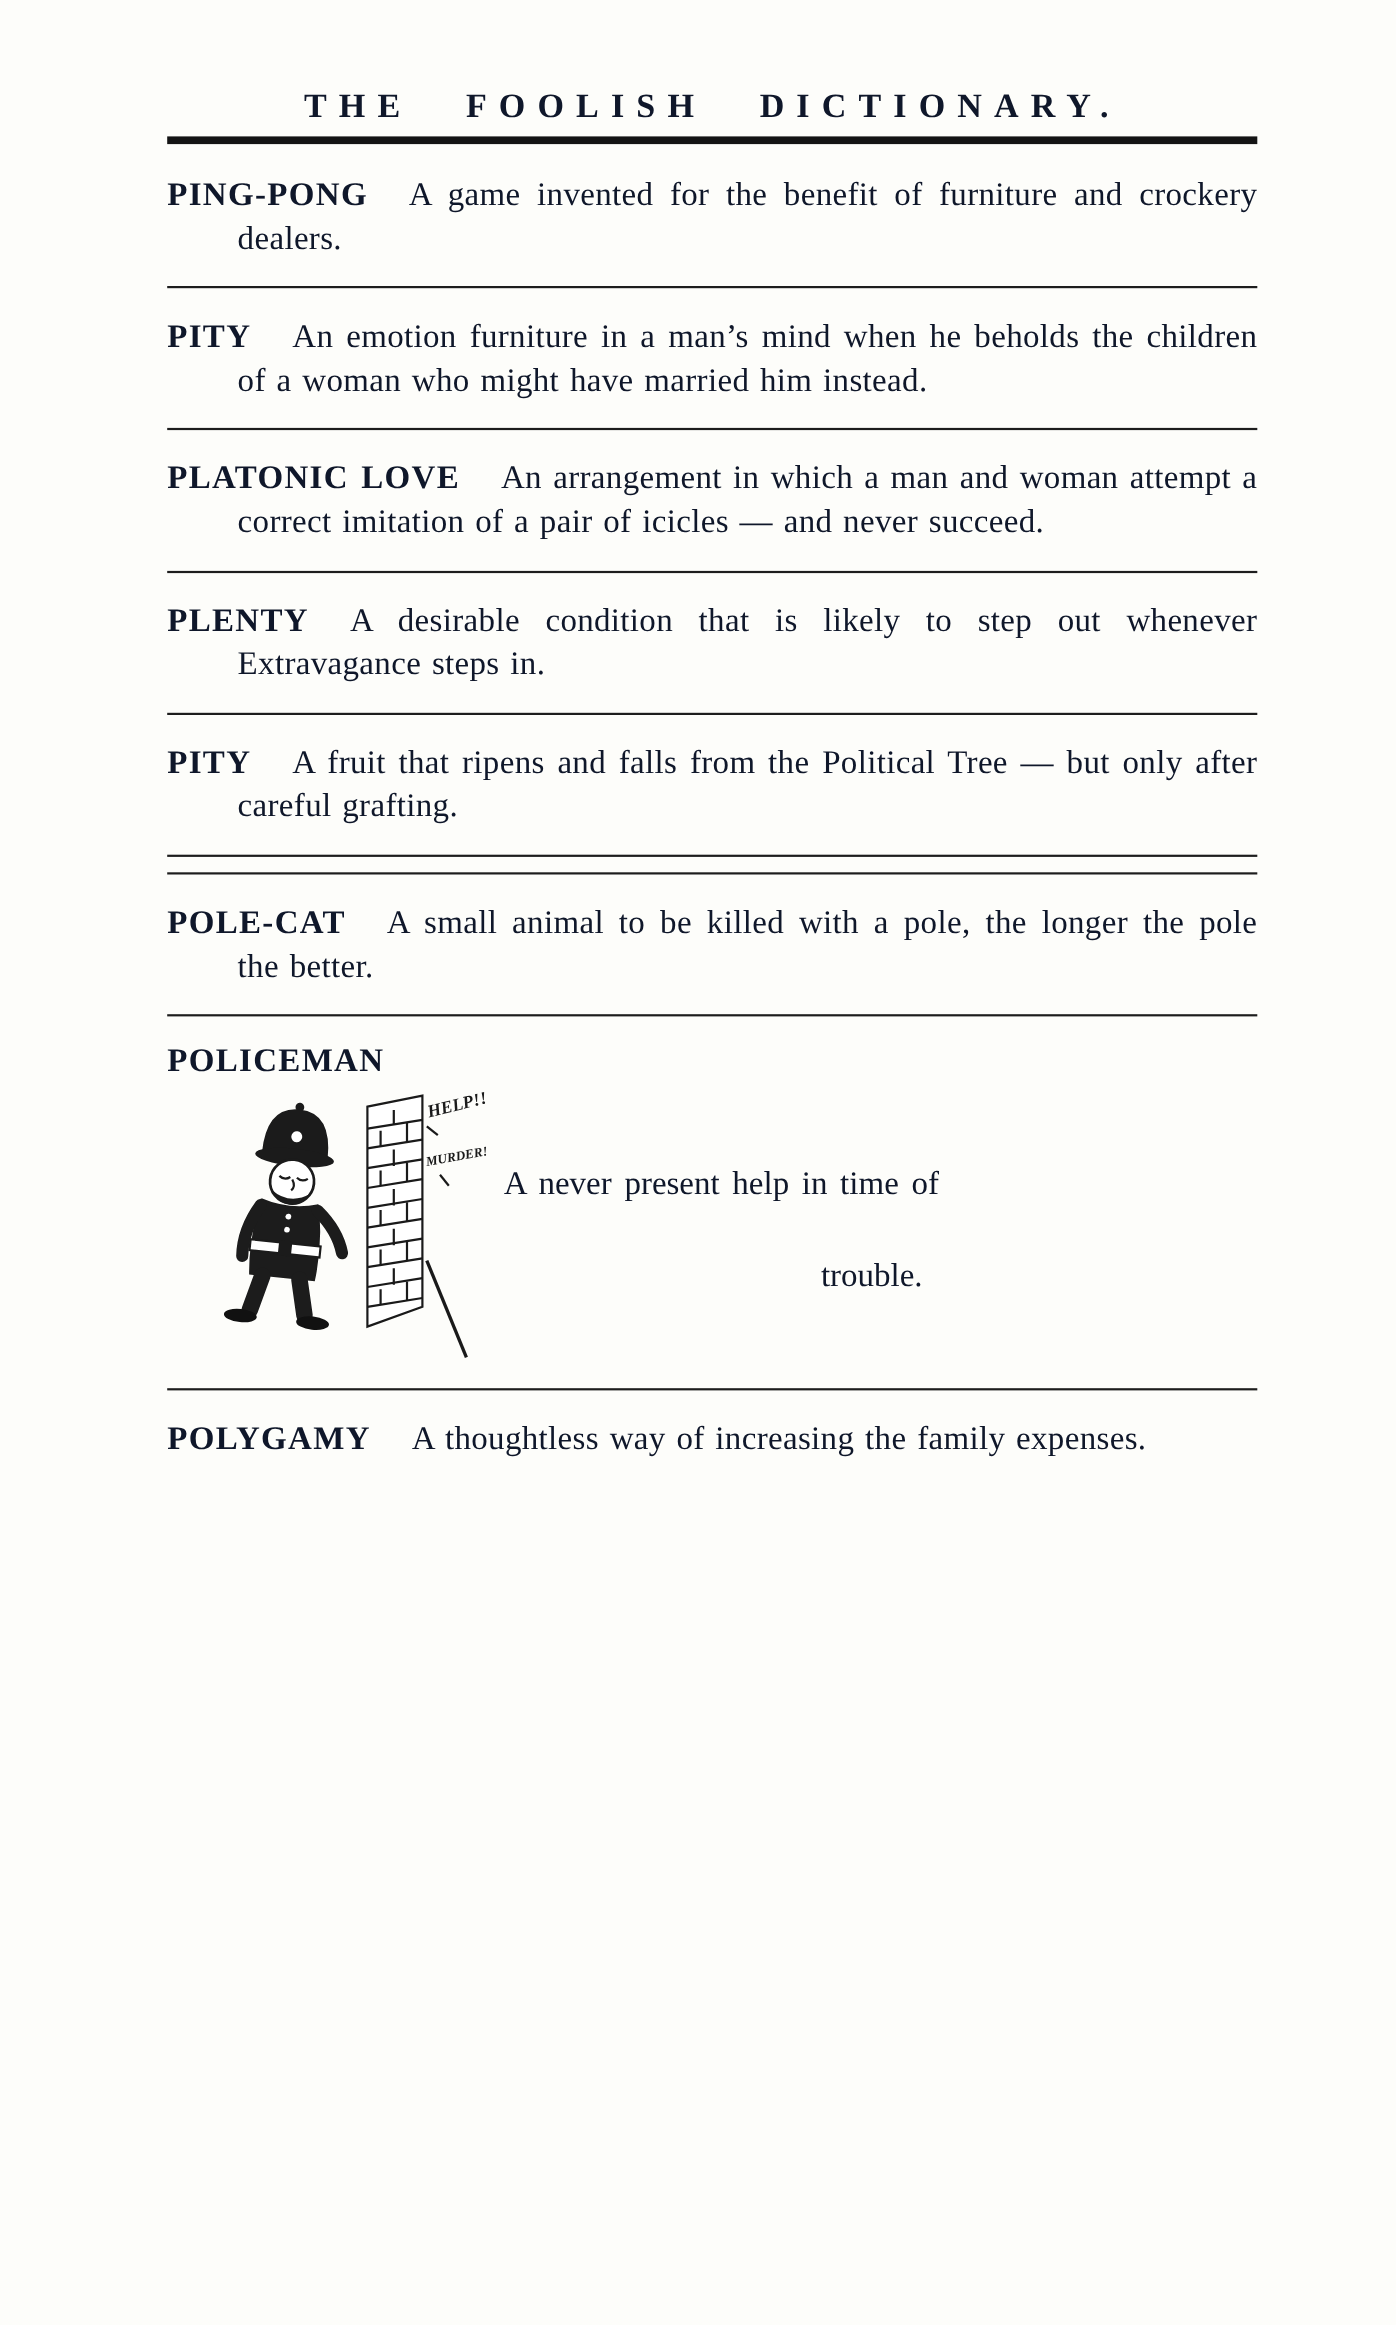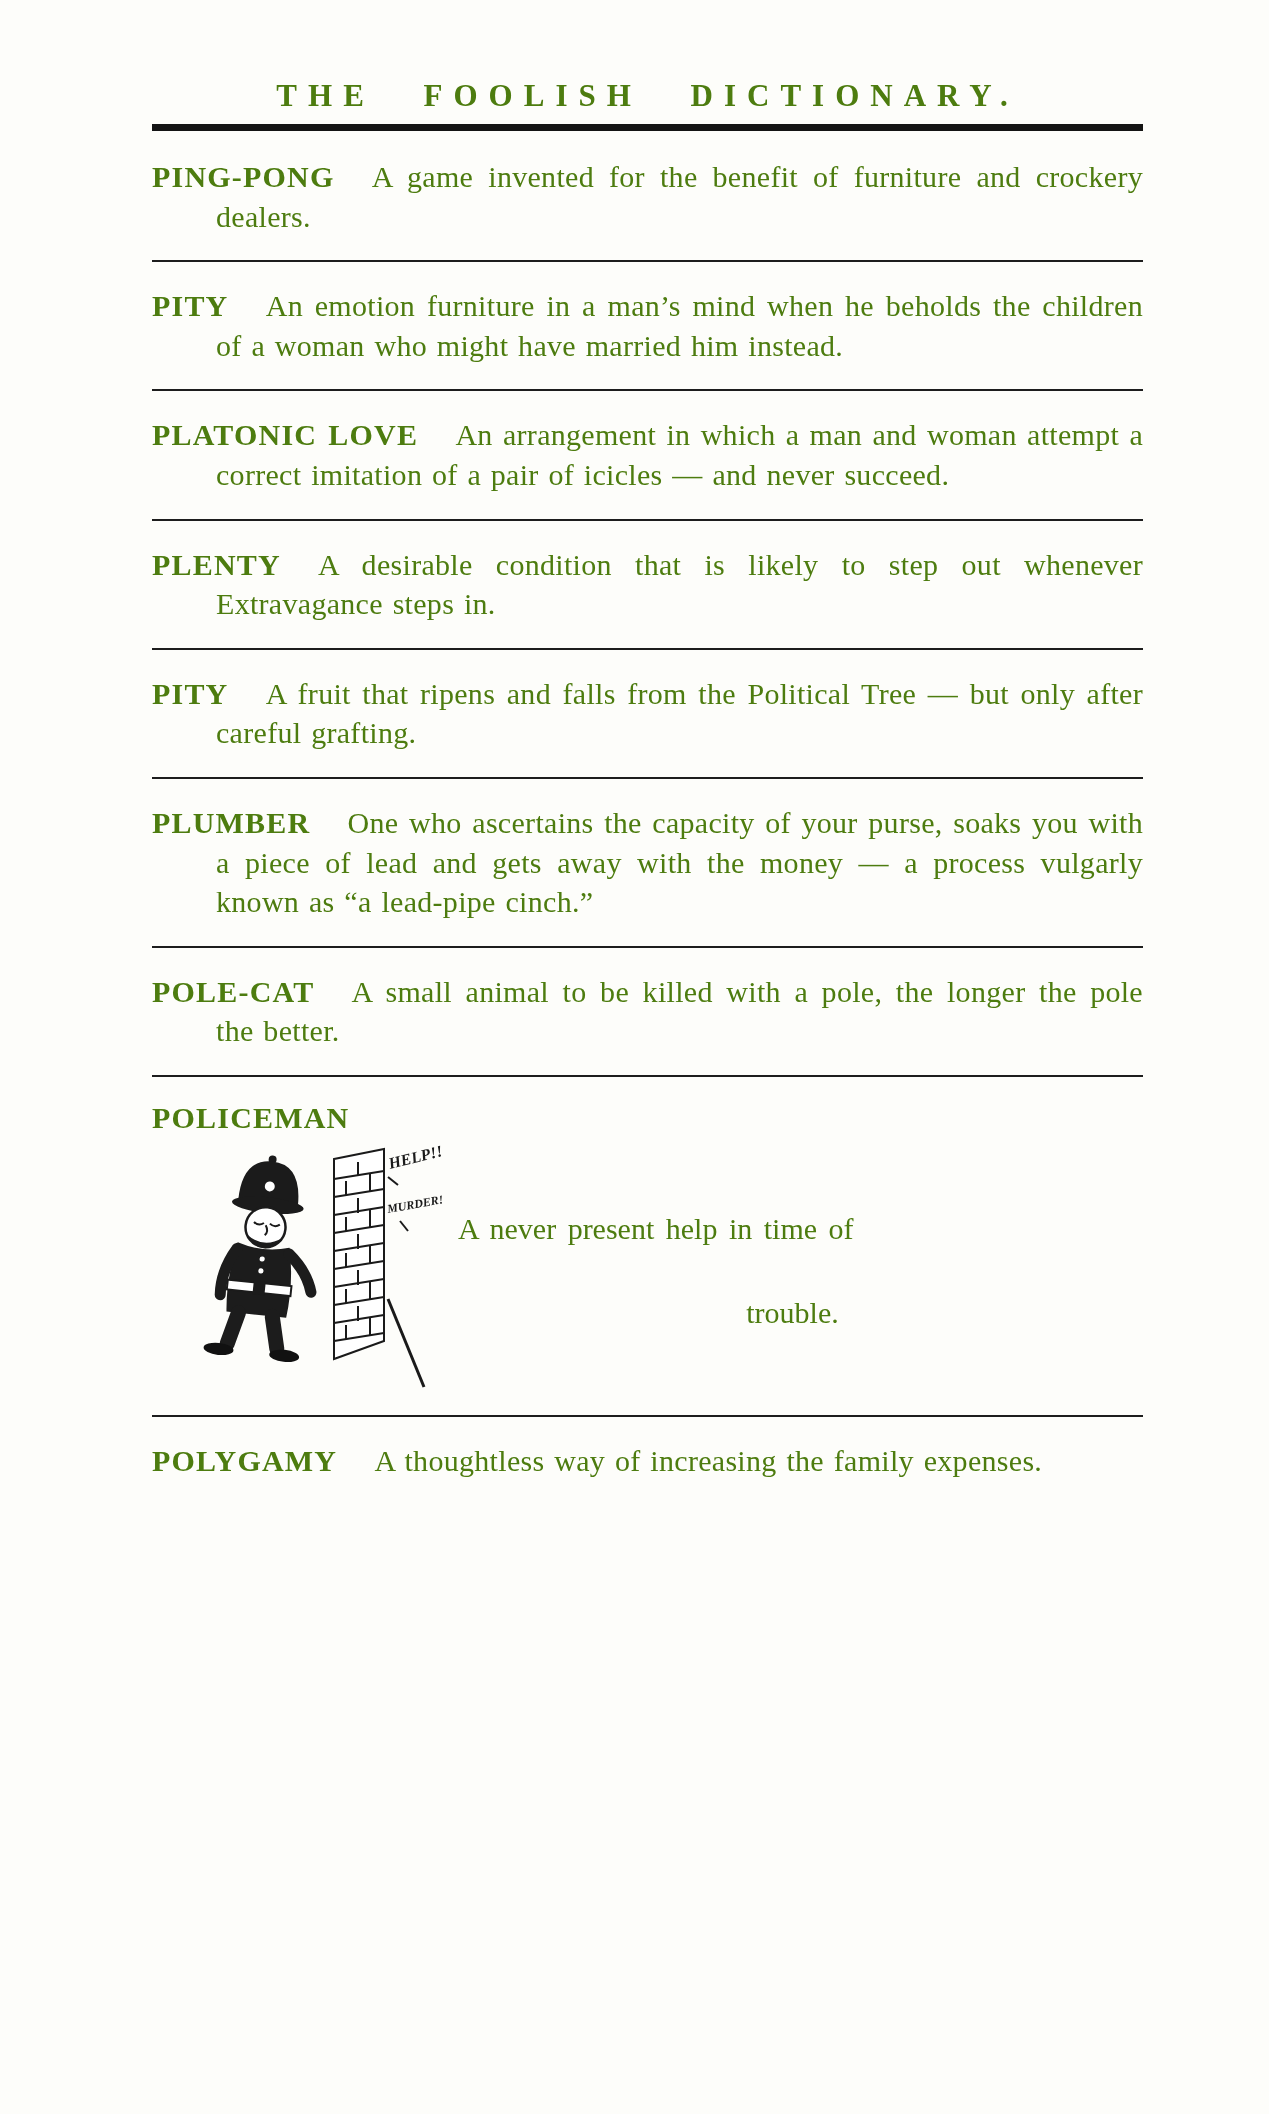--- a/index.html
+++ b/index.html
@@ -4,21 +4,21 @@
 <style>
   html,body{margin:0;padding:0;background:#e9e8e4;}
   .page{
     position:relative;
     width:1269px;height:2114px;
     margin:0 auto;
     background:#fdfdfa;
     box-sizing:border-box;
     padding:78px 126px 0 152px;
     font-family:"Liberation Serif","DejaVu Serif",serif;
-    color:#4d7c0f;
+    color:#0f172a;
     overflow:hidden;
   }
   header h1{
     margin:0 0 10px 0;
     text-align:center;
     font-size:31px;
     font-weight:600;
     letter-spacing:11px;
     word-spacing:30px;
   }
@@ -103,23 +103,20 @@
       <p class="def"><b class="term">PLENTY</b><span>A desirable condition that is likely to step out whenever Extravagance steps in.</span></p>
     </div>
     <hr class="sep">
 
     <div class="entry">
       <p class="def"><b class="term">PITY</b><span>A fruit that ripens and falls from the Political Tree — but only after careful grafting.</span></p>
     </div>
     <hr class="sep">
 
 
-    <div class="entry">
-      <p class="def"><b class="term">PLUMBER</b><span>One who ascertains the capacity of your purse, soaks you with a piece of lead and gets away with the money — a process vulgarly known as “a lead-pipe cinch.”</span></p>
-    </div>
     <hr class="sep">
 
     <div class="entry">
       <p class="def"><b class="term">POLE-CAT</b><span>A small animal to be killed with a pole, the longer the pole the better.</span></p>
     </div>
     <hr class="sep">
 
     <div class="entry">
       <p class="policeman-head">POLICEMAN</p>
       <div class="illus-row">

